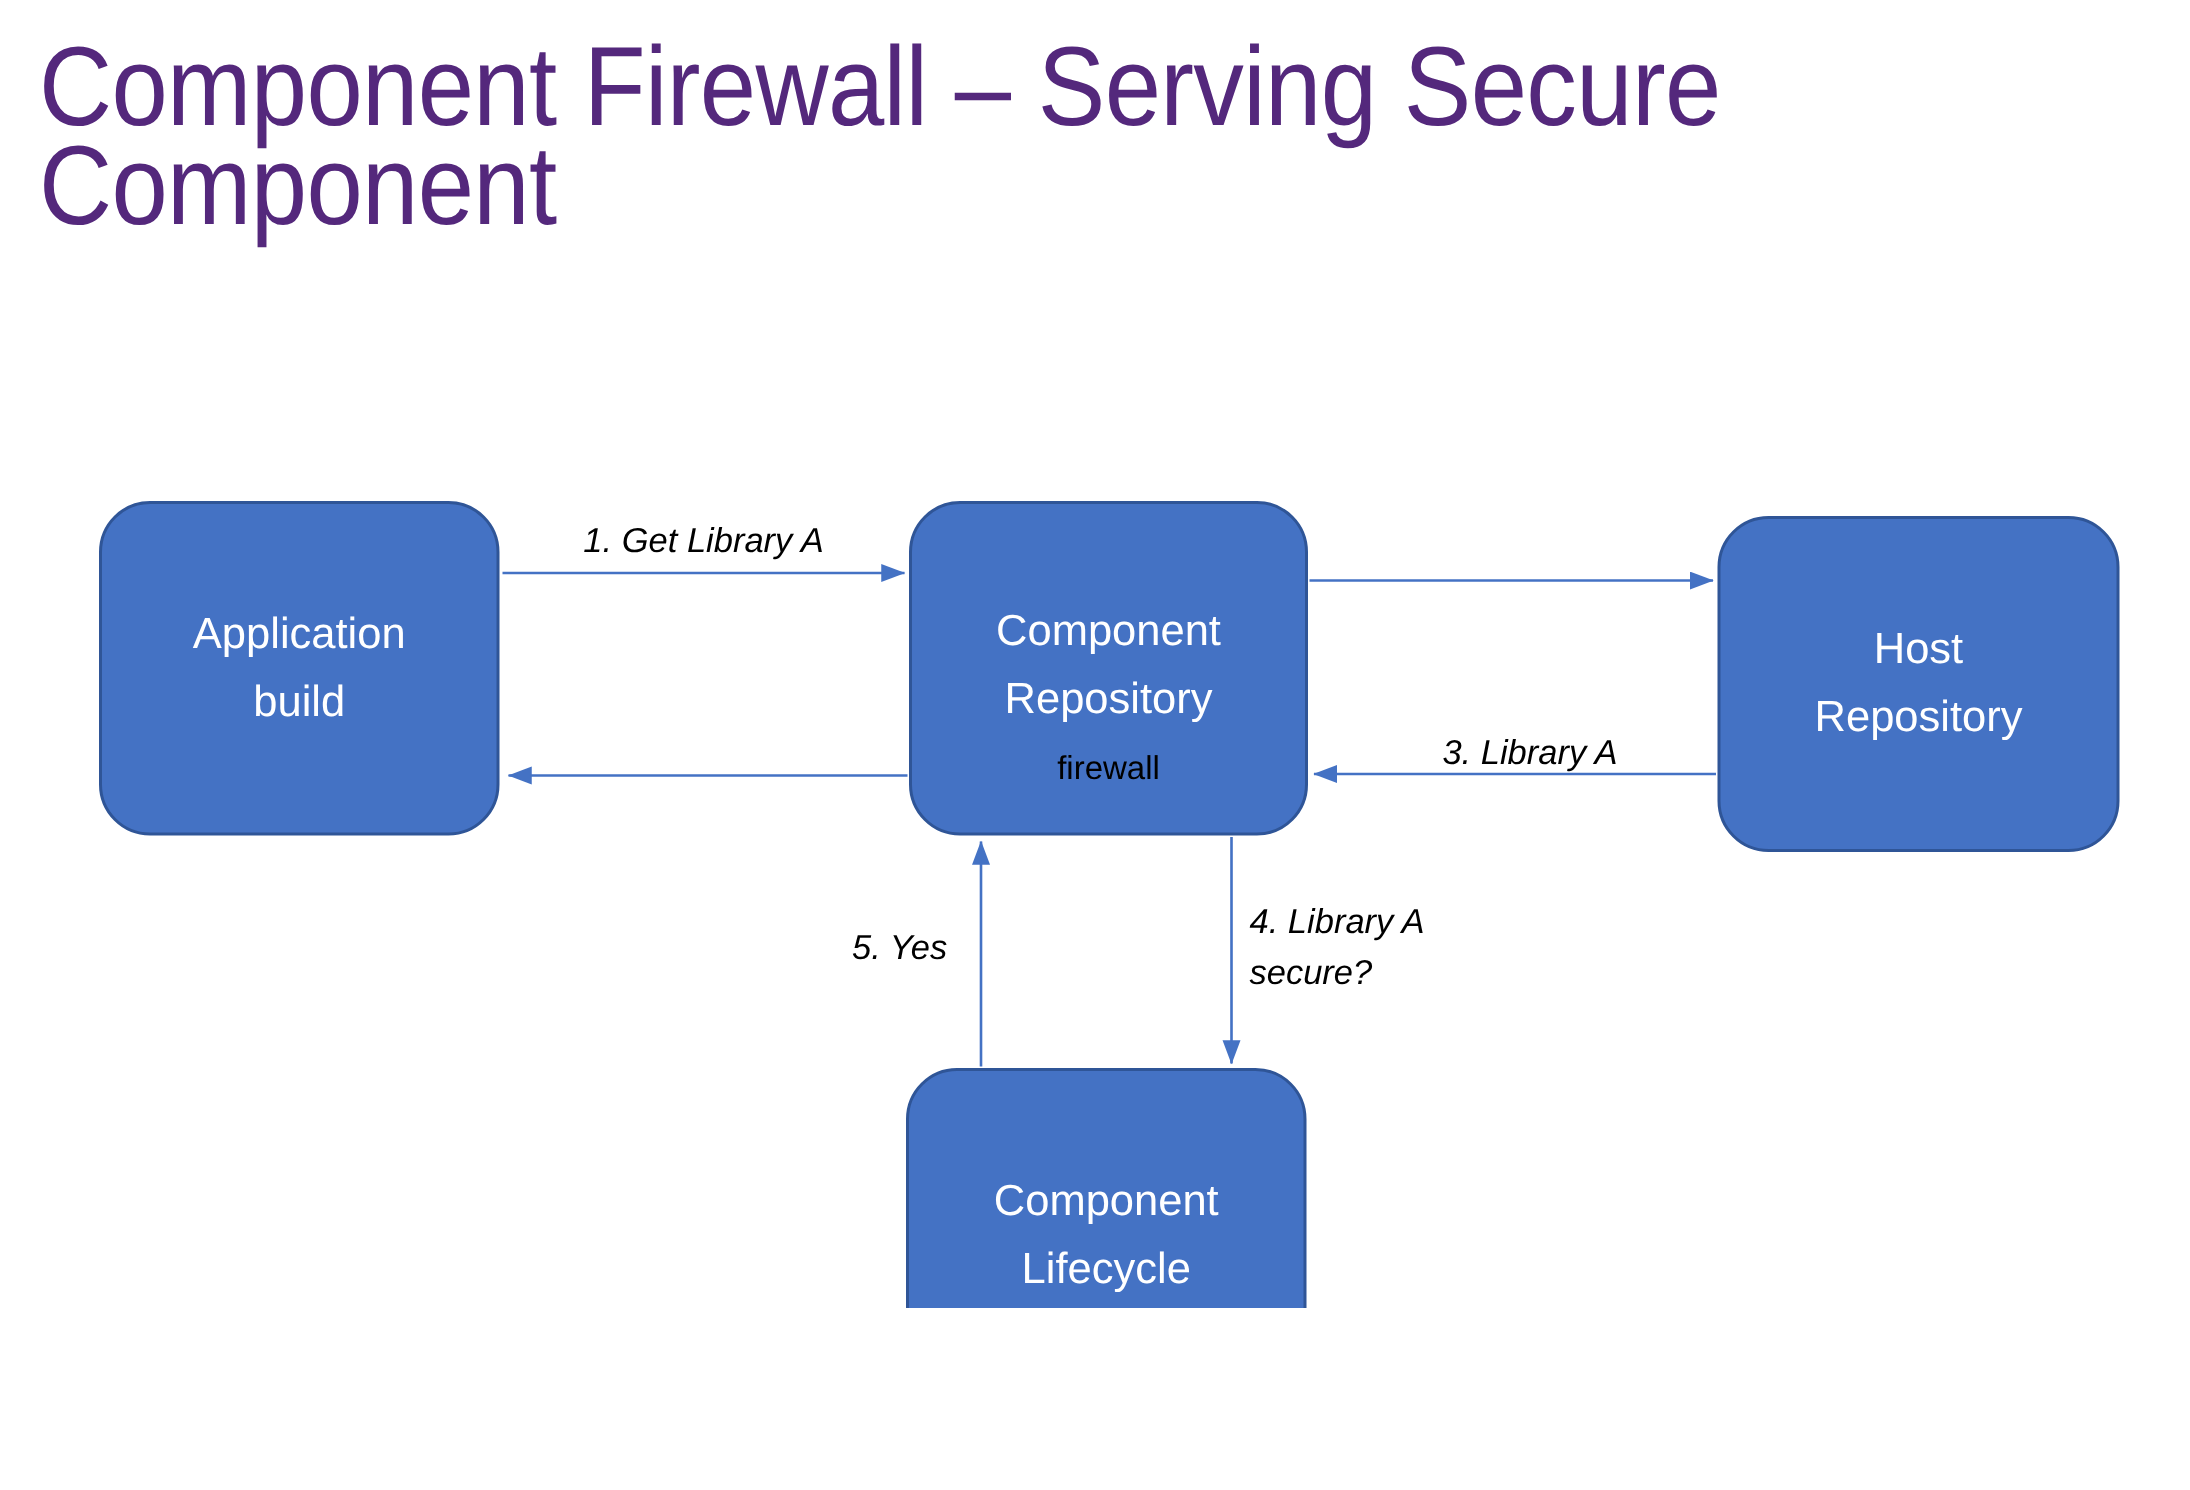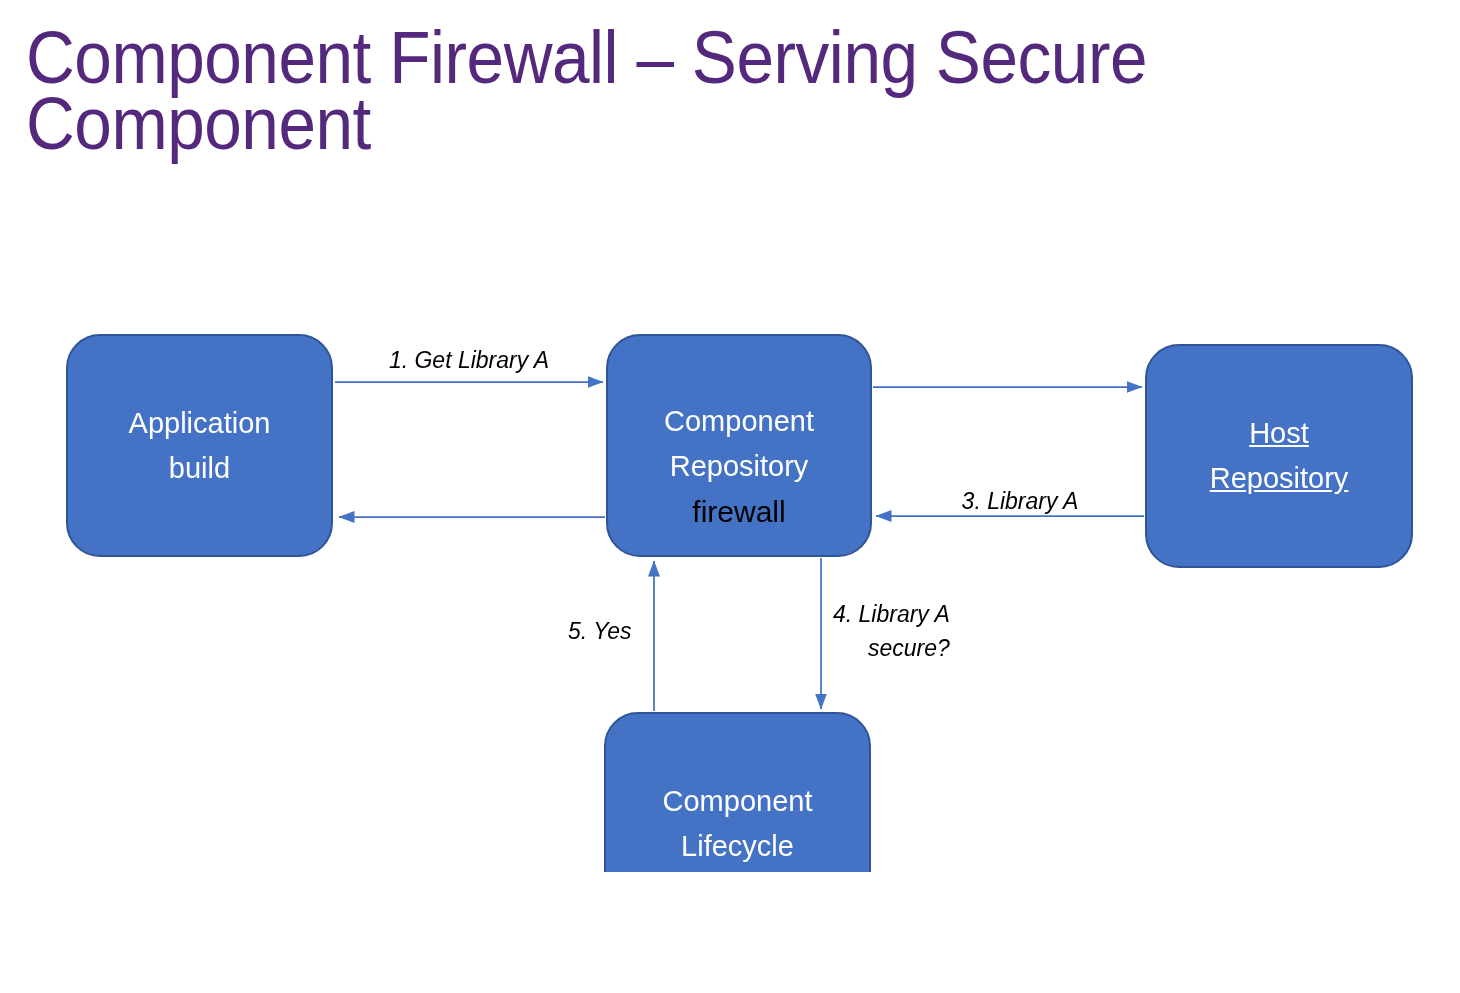--- a/index.html
+++ b/index.html
@@ -42,35 +42,35 @@
     align-items: center;
     justify-content: center;
     color: var(--node-text, #ffffff);
     font-size: 29px;
     line-height: 45px;
     text-align: center;
   }
   .node.padded { padding-top: 38px; }
   .node .sub {
     color: var(--sublabel-color, #000000);
-    font-size: 30px;
+    font-size: 22px;
     line-height: 38px;
     margin-top: 4px;
   }
 
   .elabel {
     position: absolute;
     color: var(--label-color, #000000);
     font-size: 23px;
     line-height: 28px;
     white-space: nowrap;
     font-style: italic;
   }
   .elabel.center { text-align: center; }
-  .elabel.two { line-height: 34px; text-align: right; }
+  .elabel.two { line-height: 34px; }
 </style>
 </head>
 <body>
 
 <div class="slide">
 
   <h1 class="title">
     <span class="tline">Component Firewall – Serving Secure</span>
     <span class="tline">Component</span>
   </h1>
@@ -93,21 +93,21 @@
     <div>Application</div>
     <div>build</div>
   </div>
 
   <div class="node padded" style="left:606px; top:334px; width:266px; height:223px;">
     <div>Component</div>
     <div>Repository</div>
     <div class="sub">firewall</div>
   </div>
 
-  <div class="node" style="left:1145px; top:344px; width:268px; height:224px;text-decoration:underline;">
+  <div class="node" style="left:1145px; top:344px; width:268px; height:224px;">
     <div>Host</div>
     <div>Repository</div>
   </div>
 
   <div class="node" style="left:604px; top:712px; width:267px; height:224px;">
     <div>Component</div>
     <div>Lifecycle</div>
   </div>
 
   <div class="elabel center" style="left:335px; top:346px; width:268px;">1. Get Library A</div>

